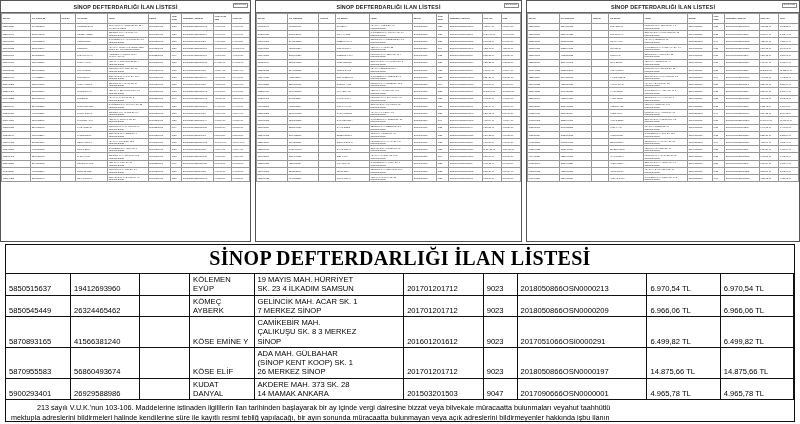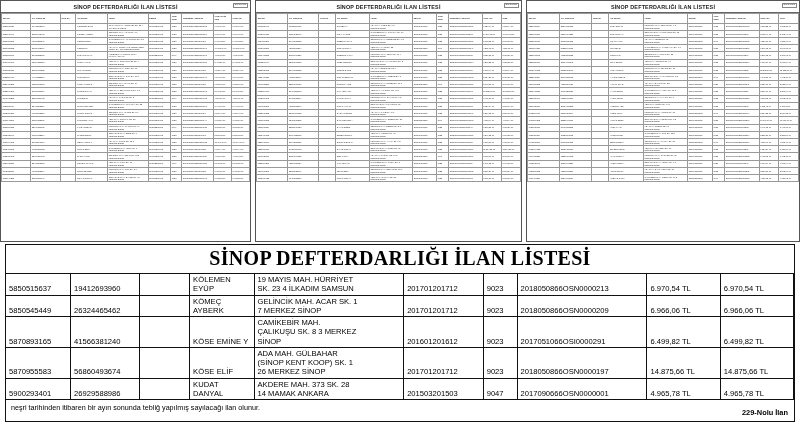--- a/index.html
+++ b/index.html
@@ -1200,17 +1200,19 @@
           <td>201503201503</td>
           <td>9047</td>
           <td>2017090666OSN0000001</td>
           <td>4.965,78 TL</td>
           <td>4.965,78 TL</td>
         </tr>
       </tbody>
   </table>
 
   <div class="footnote">
+    <div class="indent">213 sayılı V.U.K.'nun 103-106. Maddelerine istinaden ilgililerin ilan tarihinden başlayarak bir ay içinde vergi dairesine bizzat veya bilvekale müracaatta bulunmaları veyahut taahhütlü</div>
+    <div>mektupla adreslerini bildirmeleri halinde kendilerine süre ile kayıtlı resmi tebliğ yapılacağı, bir ayın sonunda müracaatta bulunmayan veya açık adreslerini bildirmeyenler hakkında işbu ilanın</div>
     <div>neşri tarihinden itibaren bir ayın sonunda tebliğ yapılmış sayılacağı ilan olunur.</div>
     <div class="footnote-no">229-Nolu  İlan</div>
   </div>
 
 </div>
 
 </body></html>

